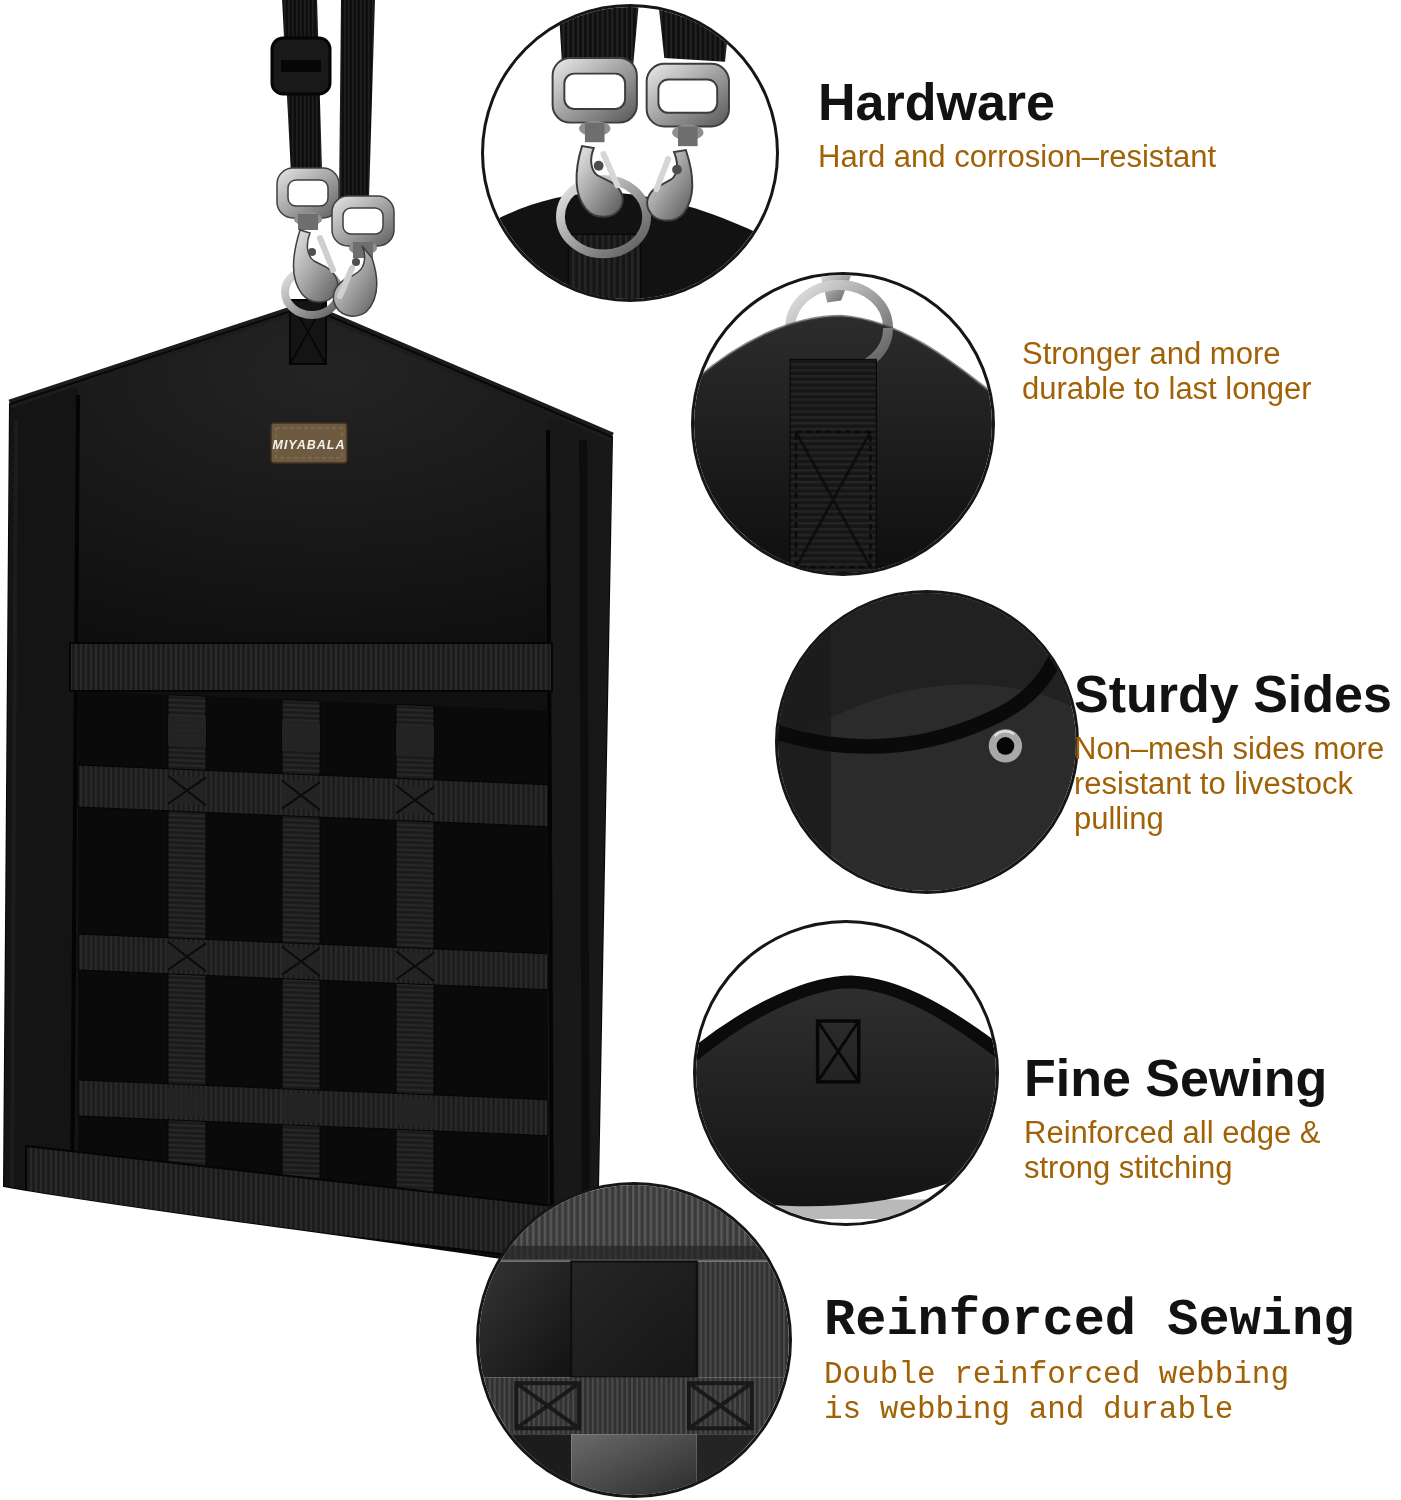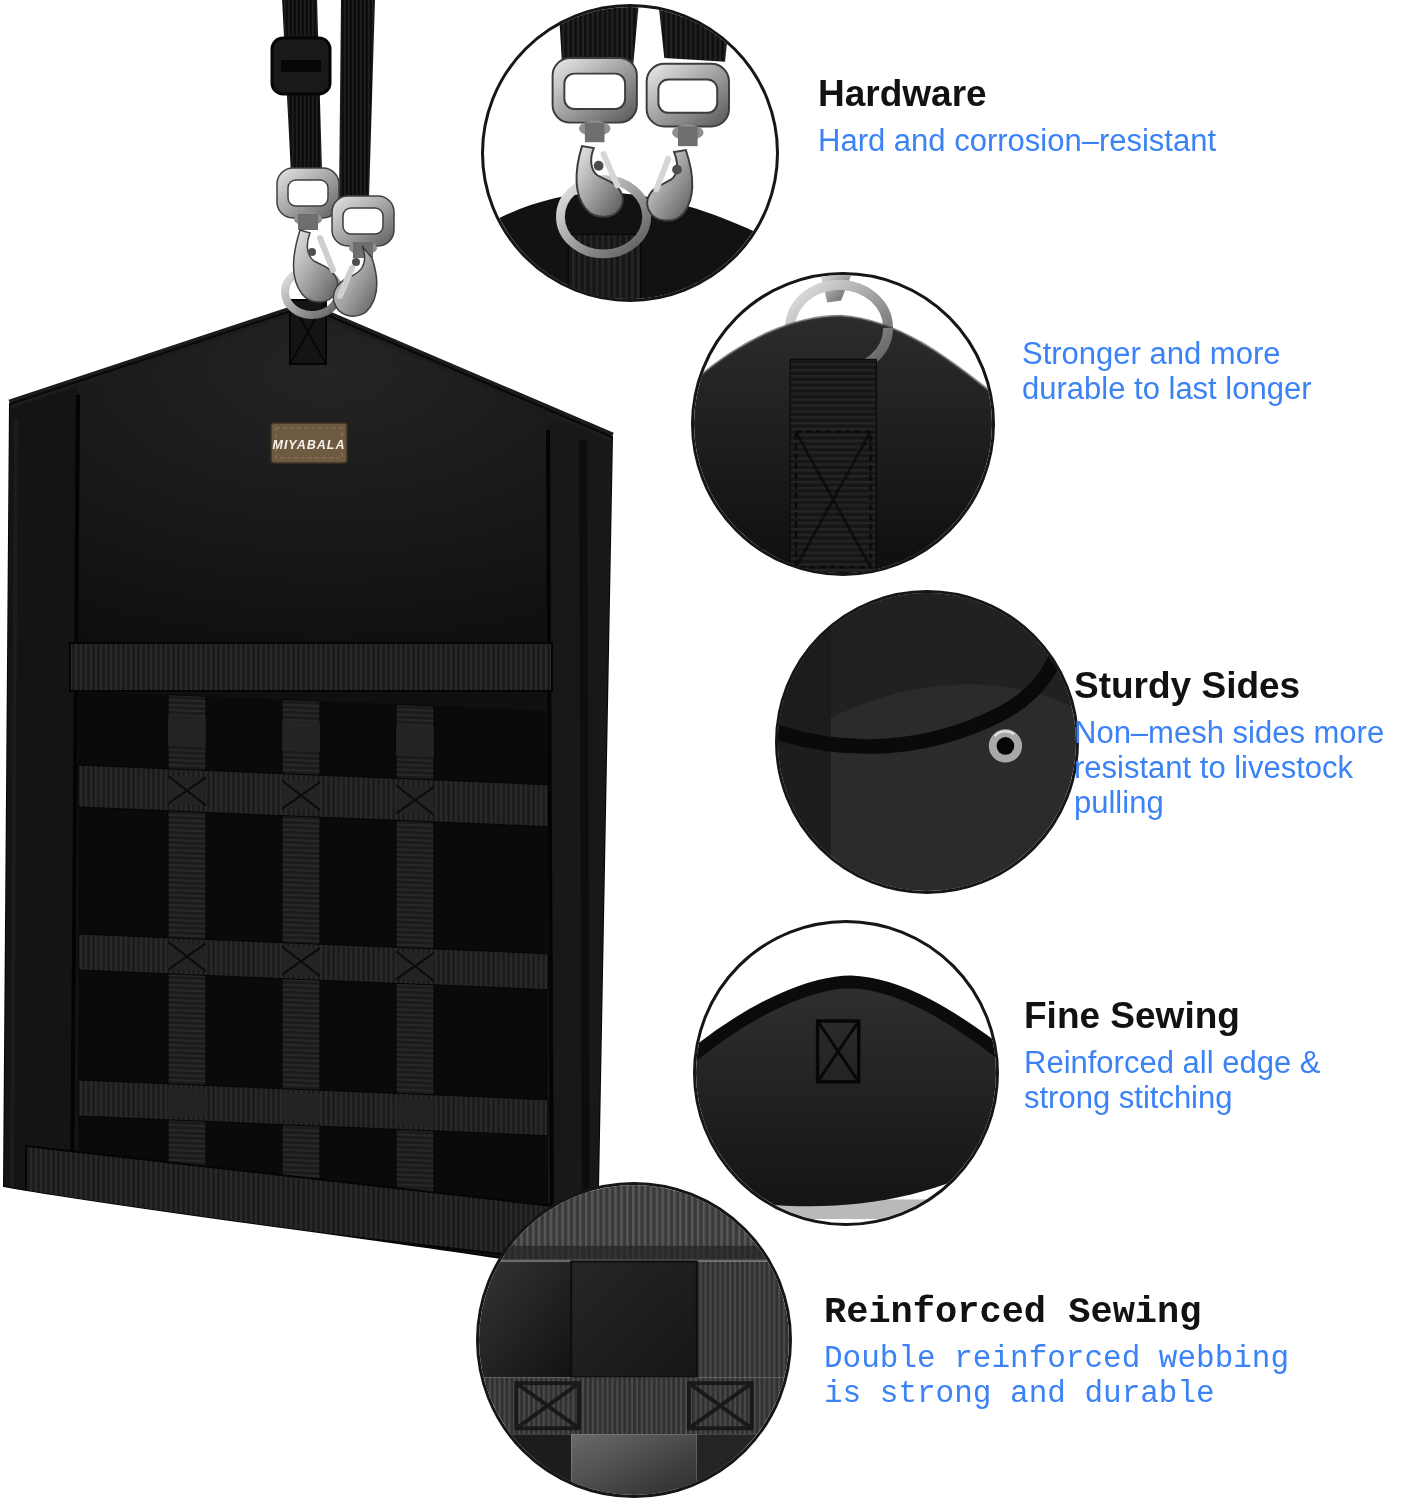--- a/index.html
+++ b/index.html
@@ -8,37 +8,37 @@
     font-family:"Liberation Sans",sans-serif;overflow:hidden;
   }
   .product-svg{position:absolute;left:0;top:0;}
   .callout-circle{
     position:absolute;border:3px solid #161616;border-radius:50%;
     overflow:hidden;background:#ffffff;box-sizing:border-box;
   }
   .callout-circle svg{display:block;width:100%;height:100%;}
   .feature-text{position:absolute;color:#161616;}
   .feature-title{
-    font-size:37px;font-weight:700;line-height:1.1;letter-spacing:0px;
+    font-size:52px;font-weight:700;line-height:1.1;letter-spacing:0px;
     color:#121212;margin:0 0 8px 0;
   }
   .feature-line{
-    font-size:31px;font-weight:400;line-height:35px;color:#3b82f6;
+    font-size:31px;font-weight:400;line-height:35px;color:#a16207;
   }
   
   #c-hardware{left:481px;top:4px;width:298px;height:298px;}
   #c-sling{left:691px;top:272px;width:304px;height:304px;}
   #c-sides{left:775px;top:590px;width:304px;height:304px;}
   #c-sewing{left:693px;top:920px;width:306px;height:306px;}
   #c-webbing{left:476px;top:1182px;width:316px;height:316px;}
   
   #t-hardware{left:818px;top:74px;}
   #t-sling{left:1022px;top:336px;}
   #t-sides{left:1074px;top:666px;}
-  #t-sewing{left:1024px;top:996px;}
+  #t-sewing{left:1024px;top:1050px;}
   #t-webbing{left:824px;top:1292px;font-family:Liberation Mono, monospace;}
 </style>
 </head>
 <body>
 
 <div class="stage">
 
   <svg class="product-svg" width="660" height="1500" viewBox="0 0 660 1500">
     <defs>
       <linearGradient id="m-metal" x1="0" y1="0" x2="1" y2="1">
@@ -326,16 +326,16 @@
 
   <div class="feature-text" id="t-sewing">
     <div class="feature-title">Fine Sewing</div>
     <div class="feature-line">Reinforced all edge &amp;</div>
     <div class="feature-line">strong stitching</div>
   </div>
 
   <div class="feature-text" id="t-webbing">
     <div class="feature-title">Reinforced Sewing</div>
     <div class="feature-line">Double reinforced webbing</div>
-    <div class="feature-line">is strong and durable</div>
+    <div class="feature-line">is webbing and durable</div>
   </div>
 
 </div>
 
 </body></html>

